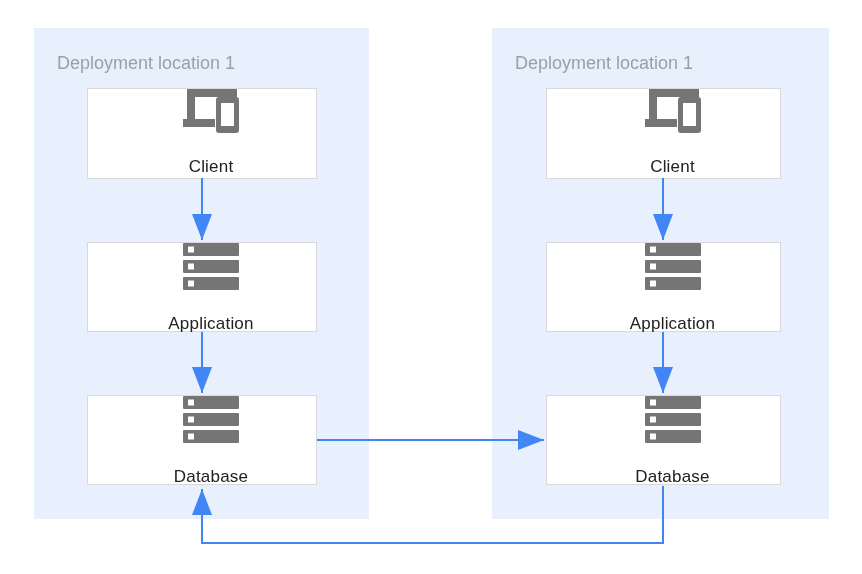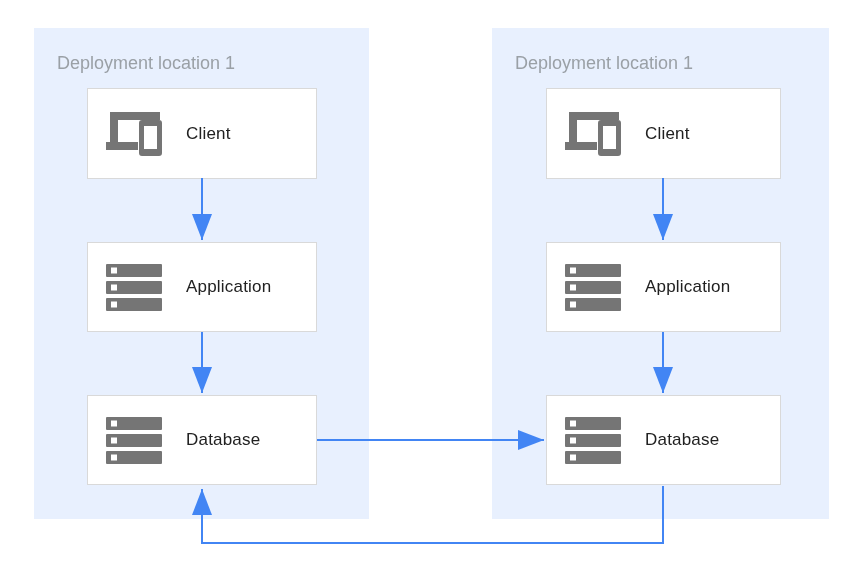--- a/index.html
+++ b/index.html
@@ -30,20 +30,21 @@
   }
   .node {
     position: absolute;
     background: #ffffff;
     border: 1px solid #d9d9d9;
     box-sizing: border-box;
     display: flex;
     align-items: center;
     padding-left: 18px;
     gap: 24px;
+    flex-direction: column;
   }
   .node-label {
     font-size: 17px;
     color: #212121;
     letter-spacing: 0.2px;
   }
   .node-icon {
     flex: 0 0 auto;
     display: block;
   }

